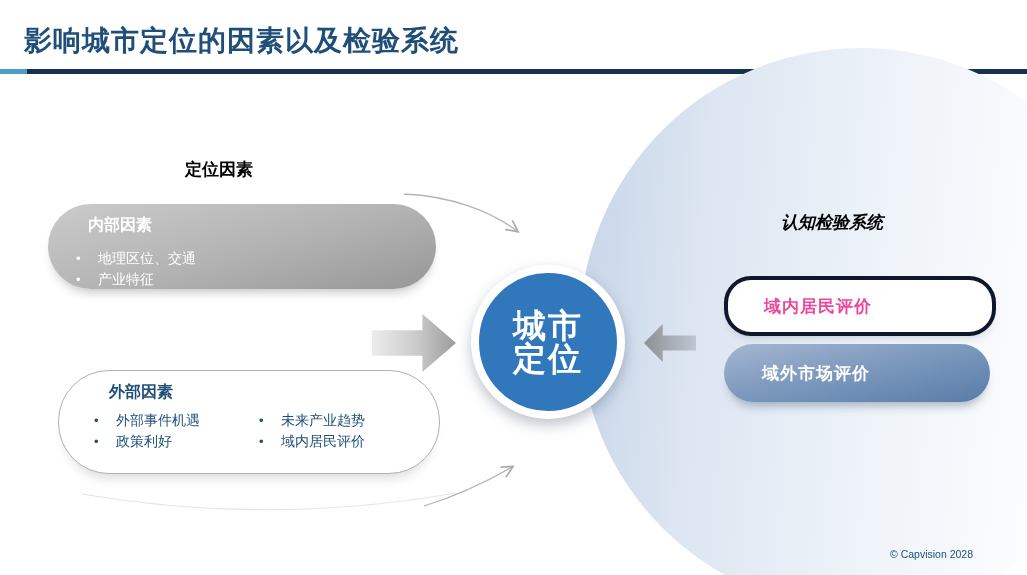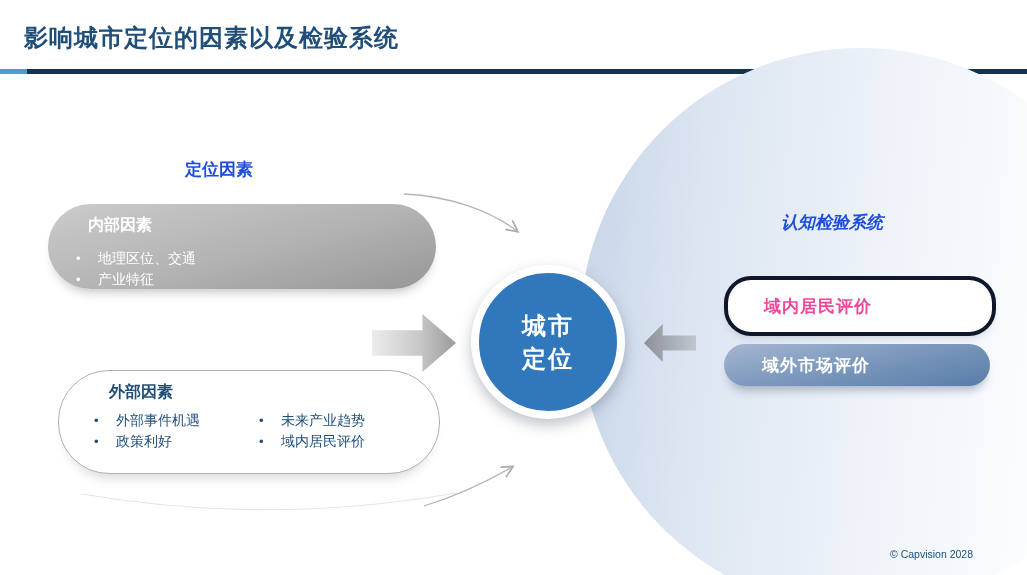--- a/index.html
+++ b/index.html
@@ -2,35 +2,35 @@
 <html><head>
 <meta charset="utf-8">
 <style>
   html,body{margin:0;padding:0;background:#fff;}
   #stage{
     position:relative;width:1027px;height:575px;overflow:hidden;background:#ffffff;
     font-family:"Liberation Sans","DejaVu Sans",sans-serif;
   }
   
   .slide-title{
-    position:absolute;left:24px;top:22px;font-size:24px;font-weight:bold;
+    position:absolute;left:24px;top:22px;font-size:28px;font-weight:bold;
     color:#1F4E79;letter-spacing:1px;
   }
   .rule-light{position:absolute;left:0;top:69px;width:27px;height:5px;background:#4D9EC9;}
   .rule-dark{position:absolute;left:27px;top:69px;width:1000px;height:5px;background:#15334D;}
   
   .big-circle{
     position:absolute;left:580px;top:48px;width:562px;height:562px;border-radius:50%;
     background:linear-gradient(95deg,#C6D4E8 0%,#DCE5F1 22%,#EEF3F9 52%,#FCFDFE 82%,#FFFFFF 100%);
     z-index:0;
   }
   
   .arrows-svg{position:absolute;left:0;top:0;z-index:2;pointer-events:none;}
   
-  .heading{position:absolute;font-size:17px;font-weight:bold;color:#1d4ed8;z-index:3;}
+  .heading{position:absolute;font-size:17px;font-weight:bold;color:#000000;z-index:3;}
   #heading-left{left:185px;top:158px;}
   #heading-right{left:781px;top:211px;font-style:italic;}
   
   .internal-box{
     position:absolute;left:48px;top:204px;width:388px;height:85px;border-radius:54px;
     background:linear-gradient(165deg,#CBCBCB 0%,#B2B2B2 55%,#979797 100%);
     box-shadow:0 8px 12px -6px rgba(0,0,0,.28);z-index:3;color:#fff;
   }
   .internal-box .box-title{position:absolute;left:40px;top:11px;font-size:16px;font-weight:bold;}
   .bullets{position:absolute;list-style:none;margin:0;padding:0;font-size:14px;line-height:21px;}
@@ -56,34 +56,34 @@
     position:absolute;left:644px;top:324px;width:52px;height:38px;z-index:3;
     background:linear-gradient(90deg,#8D9095 0%,#A9AFB8 55%,#BFC6D1 100%);
     clip-path:polygon(100% 30%,36% 30%,36% 0%,0% 50%,36% 100%,36% 70%,100% 70%);
   }
   
   .center-circle{
     position:absolute;left:471px;top:265px;width:138px;height:138px;border-radius:50%;
     background:#3077BB;border:8px solid #ffffff;
     box-shadow:0 6px 14px rgba(70,85,105,.35);z-index:4;
     display:flex;align-items:center;justify-content:center;text-align:center;
-    color:#ffffff;font-size:24px;font-weight:bold;line-height:33px;letter-spacing:2px;
+    color:#ffffff;font-size:33px;font-weight:bold;line-height:33px;letter-spacing:2px;
   }
   
   .pill{
     position:absolute;left:724px;width:266px;z-index:3;display:flex;align-items:center;
     font-size:17px;font-weight:bold;letter-spacing:1px;
   }
   .pill-outline{
     top:276px;height:52px;border-radius:27px;background:#ffffff;
     border:4px solid #0f172a;color:#ec4899;padding-left:36px;width:228px;
     box-shadow:0 5px 8px -4px rgba(90,105,130,.30);
   }
   .pill-filled{
-    top:344px;height:42px;border-radius:29px;color:#ffffff;padding-left:38px;width:228px;
+    top:344px;height:58px;border-radius:29px;color:#ffffff;padding-left:38px;width:228px;
     background:linear-gradient(168deg,#A5B7D1 0%,#7E9ABE 45%,#587CA8 100%);
     box-shadow:0 9px 10px -5px rgba(80,100,130,.45);
   }
   
   .footer{
     position:absolute;left:890px;top:548px;font-size:10.5px;color:#1F4E79;z-index:3;
   }
 </style>
 </head>
 <body>

